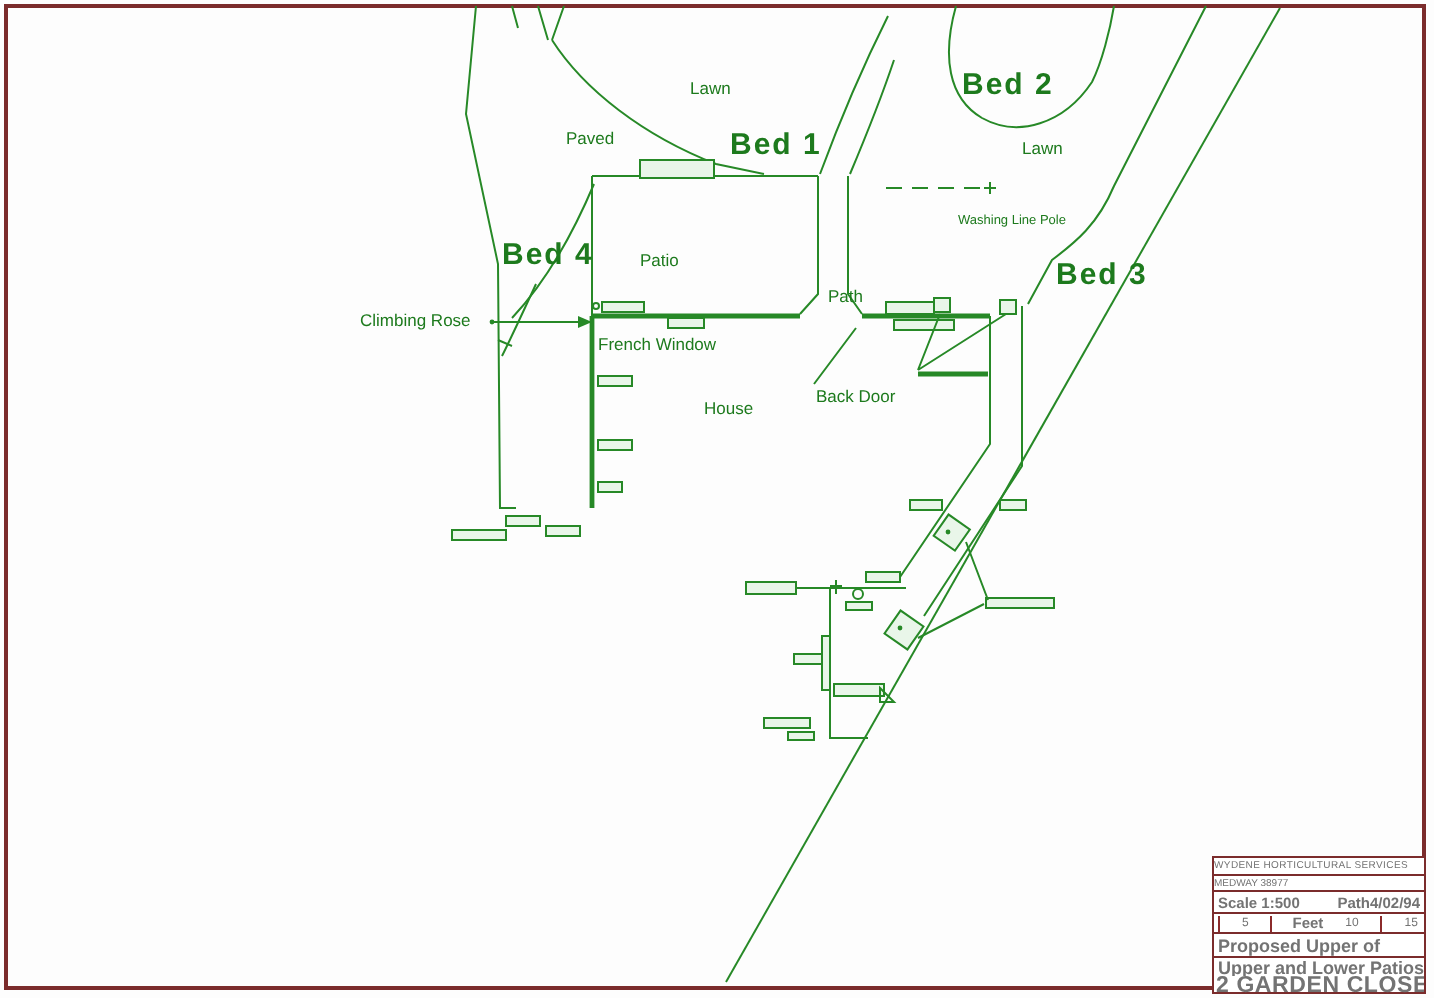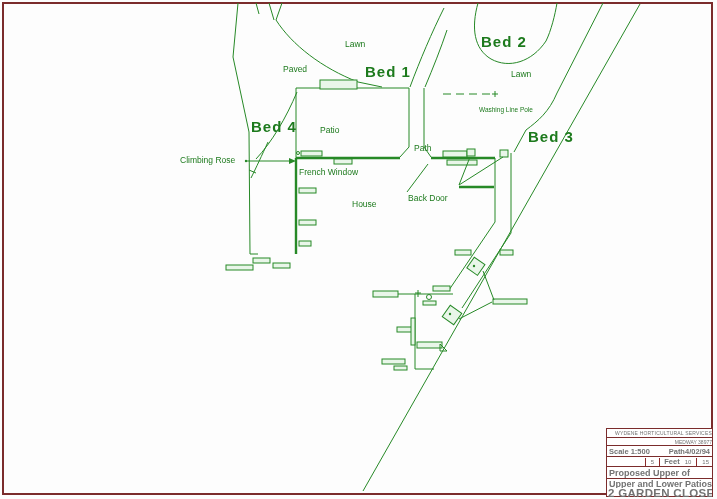--- a/index.html
+++ b/index.html
@@ -13,21 +13,21 @@
   .grect{stroke:#278927;fill:#e9f6e9;stroke-width:1;}
   .gfill{fill:#278927;stroke:none;}
   .lbl{fill:#1d7a1d;}
   .lbl-large{font-size:15px;font-weight:bold;letter-spacing:1px;}
   .lbl-small{font-size:8.5px;}
   .lbl-tiny{font-size:6.5px;}
   
   #titleblock{position:absolute;left:606px;top:428px;width:107px;height:69px;
       border:1px solid #7b2c2c;box-sizing:border-box;background:#fff;color:#737373;}
   .tb-row{position:absolute;left:0;width:100%;box-sizing:border-box;border-bottom:1px solid #7b2c2c;
-      display:flex;align-items:center;justify-content:flex-end;overflow:hidden;white-space:nowrap;}
+      display:flex;align-items:center;justify-content:space-between;overflow:hidden;white-space:nowrap;}
   .tb-company{top:0;height:9px;font-size:5px;letter-spacing:.2px;}
   .tb-phone{top:9px;height:8px;font-size:5px;}
   .tb-scaledate{top:17px;height:11px;font-size:7.5px;font-weight:bold;justify-content:flex-start;padding:0 2px;}
   .tb-scalebar{top:28px;height:10px;font-size:6px;}
   .tb-title1{top:38px;height:12px;font-size:9px;font-weight:bold;justify-content:flex-start;padding:0 2px;}
   .tb-title2{top:50px;height:9px;font-size:9px;font-weight:bold;justify-content:flex-start;padding:0 2px;border-bottom:none;}
   .tb-address{top:58px;height:11px;font-size:11.5px;font-weight:bold;justify-content:flex-start;padding:0 1px;border-bottom:none;letter-spacing:.3px;}
   .tb-spacer{flex:1;}
   .tb-tick{display:inline-block;width:1px;height:8px;background:#8c2b2b;margin:0 2px;}
   .tb-feet{font-weight:bold;font-size:7.5px;margin:0 2px;}

